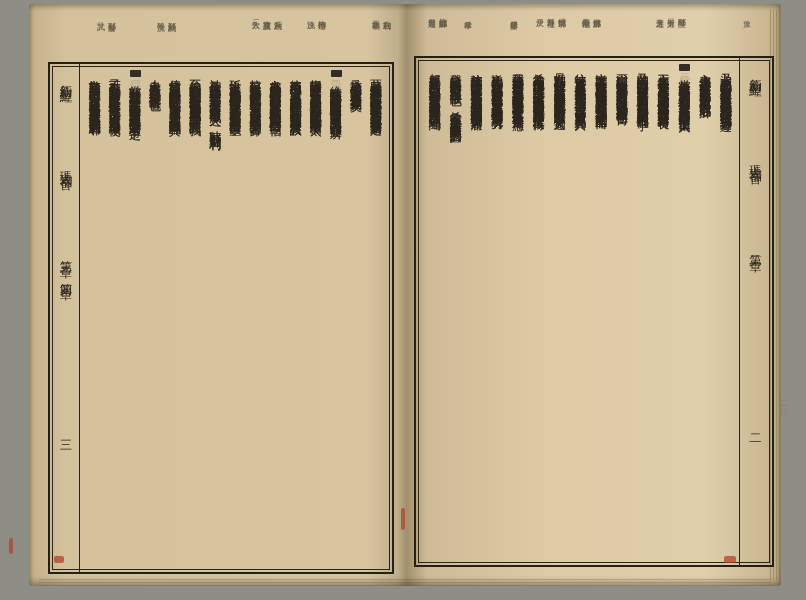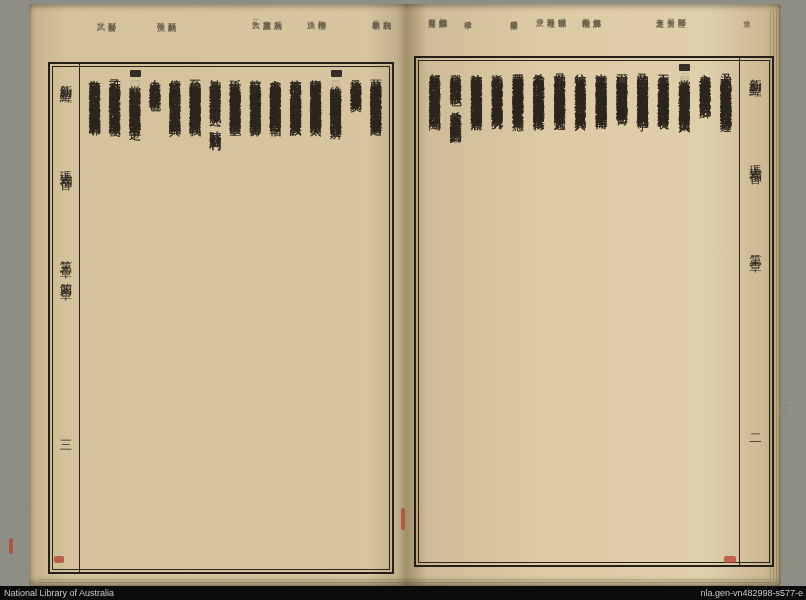--- a/index.html
+++ b/index.html
@@ -161,17 +161,13 @@
       </div>
   </div>
 
   <div class="stamp" style="left:401px;top:508px;width:4px;height:22px"></div>
   <div class="stamp" style="left:9px;top:538px;width:4px;height:16px"></div>
   <div class="stamp" style="left:54px;top:556px;width:10px;height:7px"></div>
   <div class="stamp" style="left:724px;top:556px;width:12px;height:7px"></div>
 
   <div class="pencil">1146</div>
 
-  <div class="bottombar">
-    <span class="lib">National Library of Australia</span>
-    <span class="cat">nla.gen-vn482998-s577-e</span>
-  </div>
 </div>
 
 </body></html>

